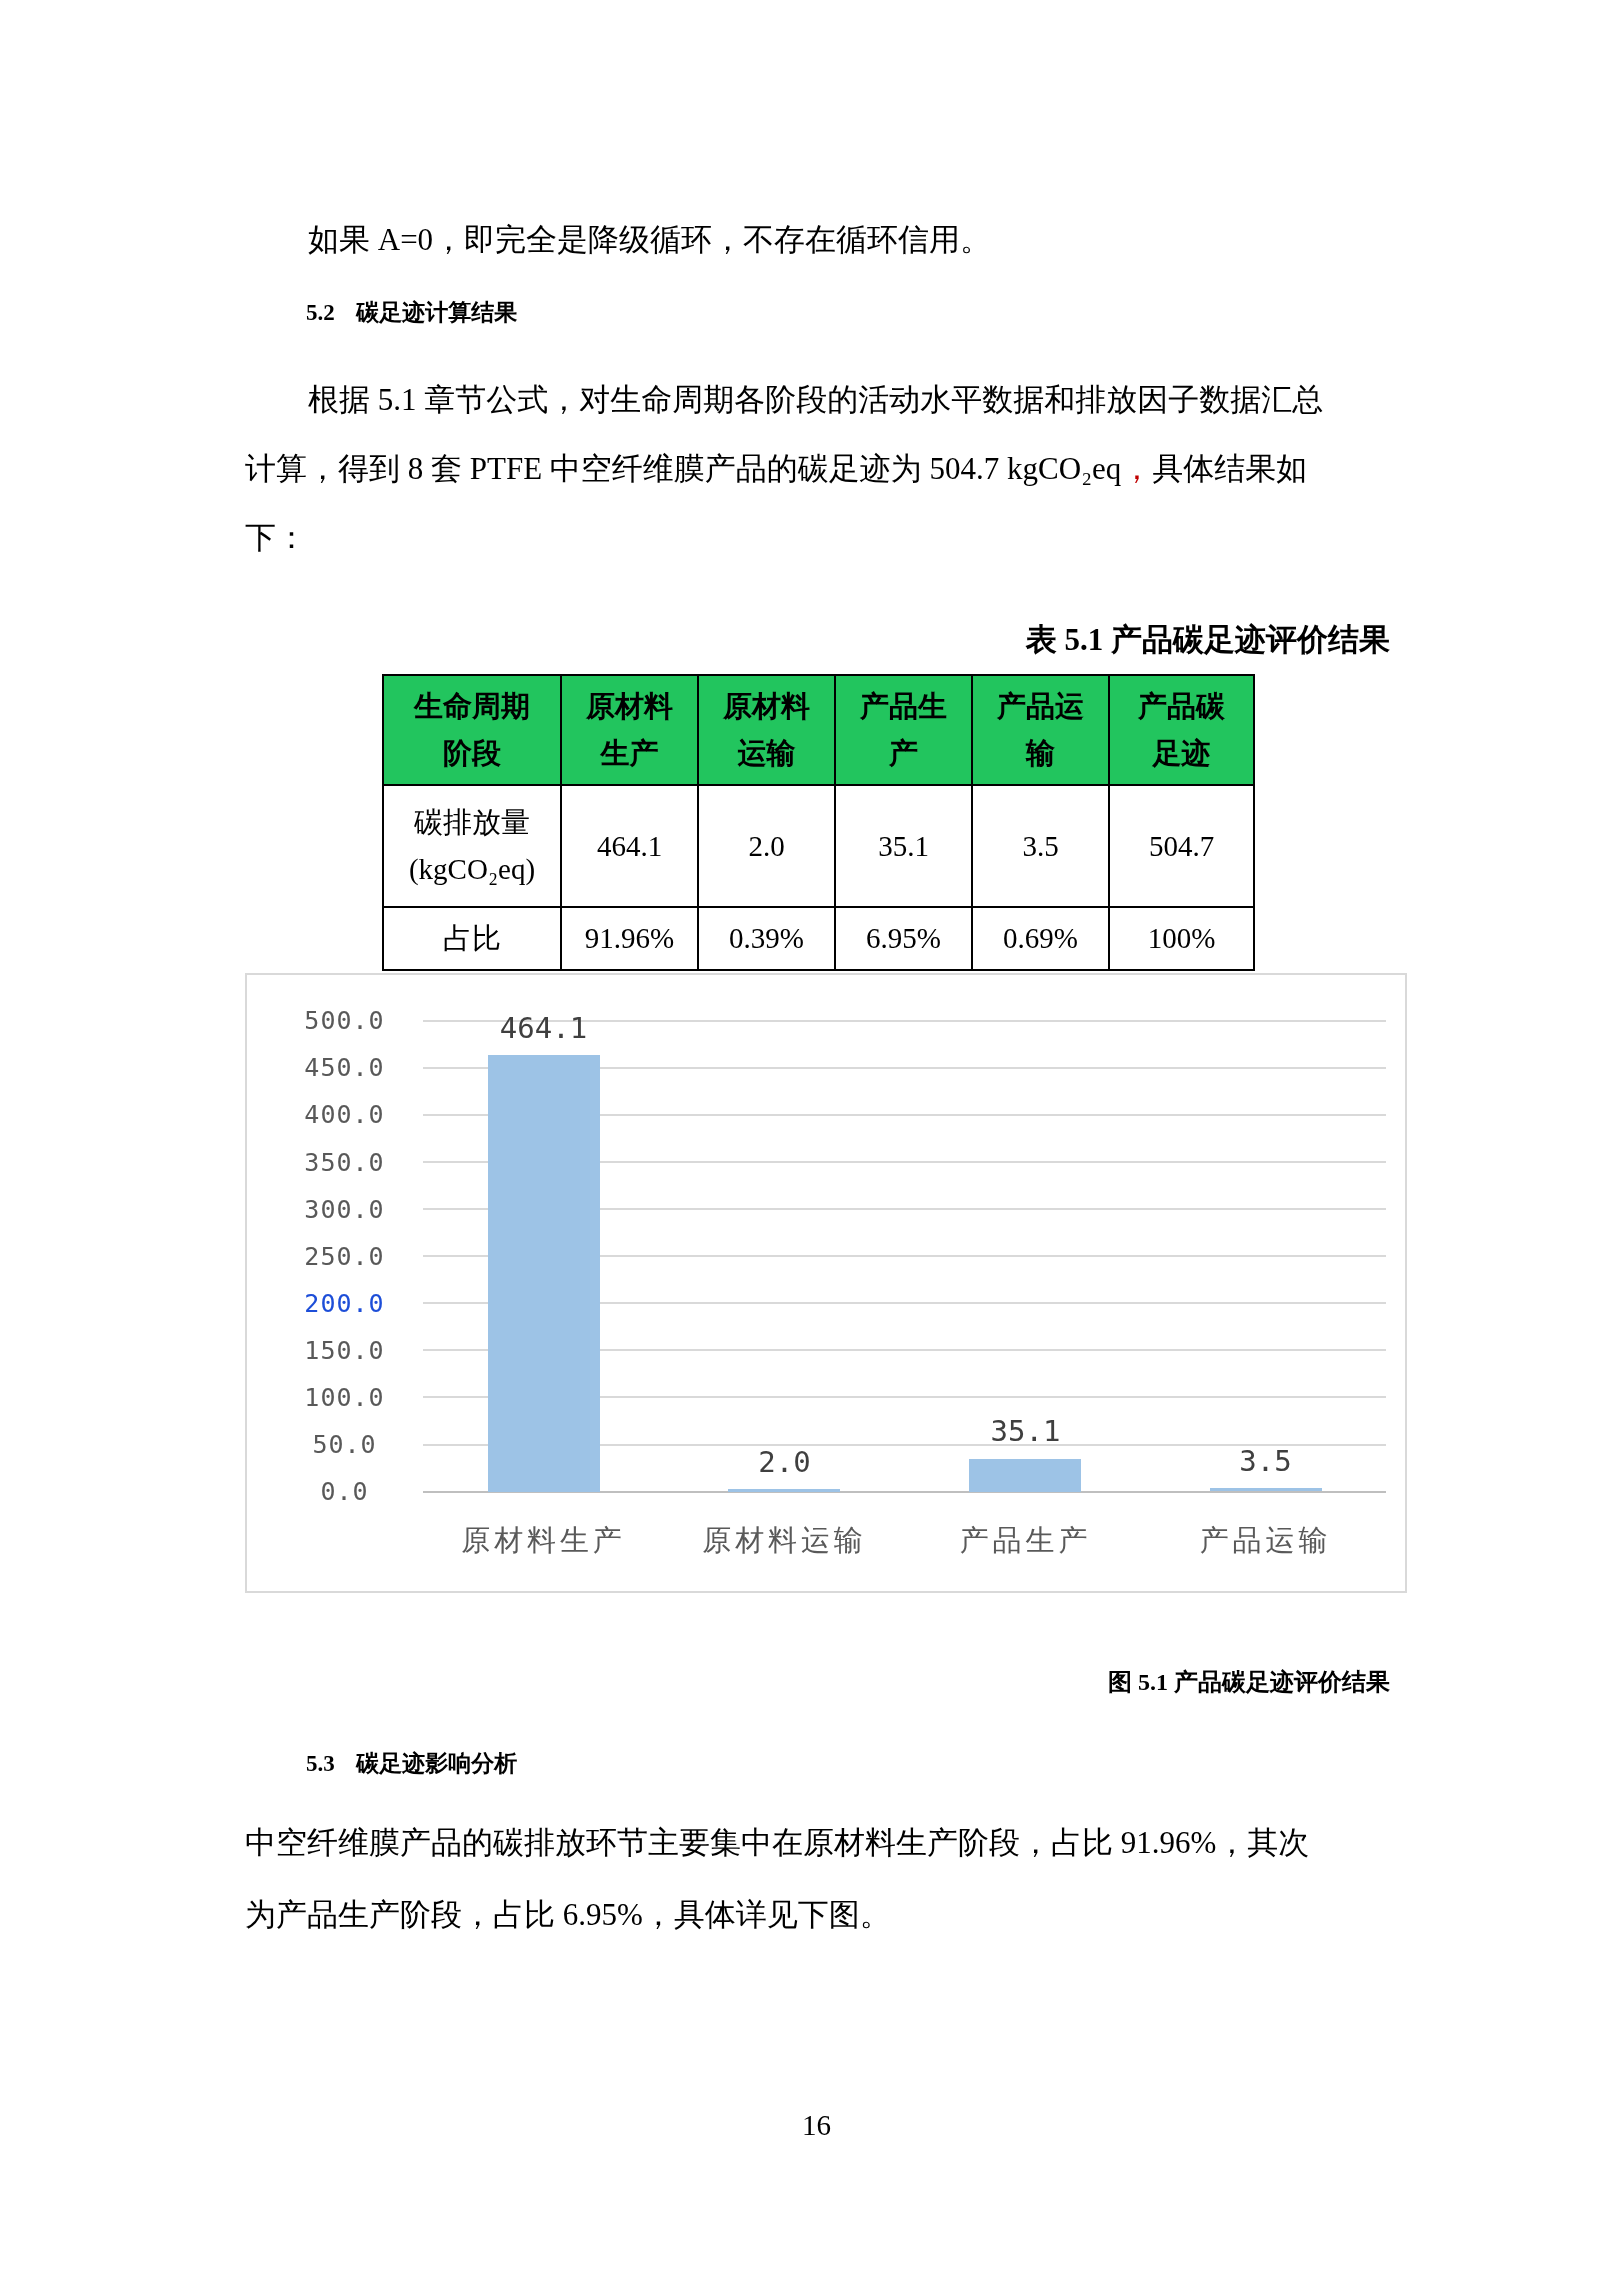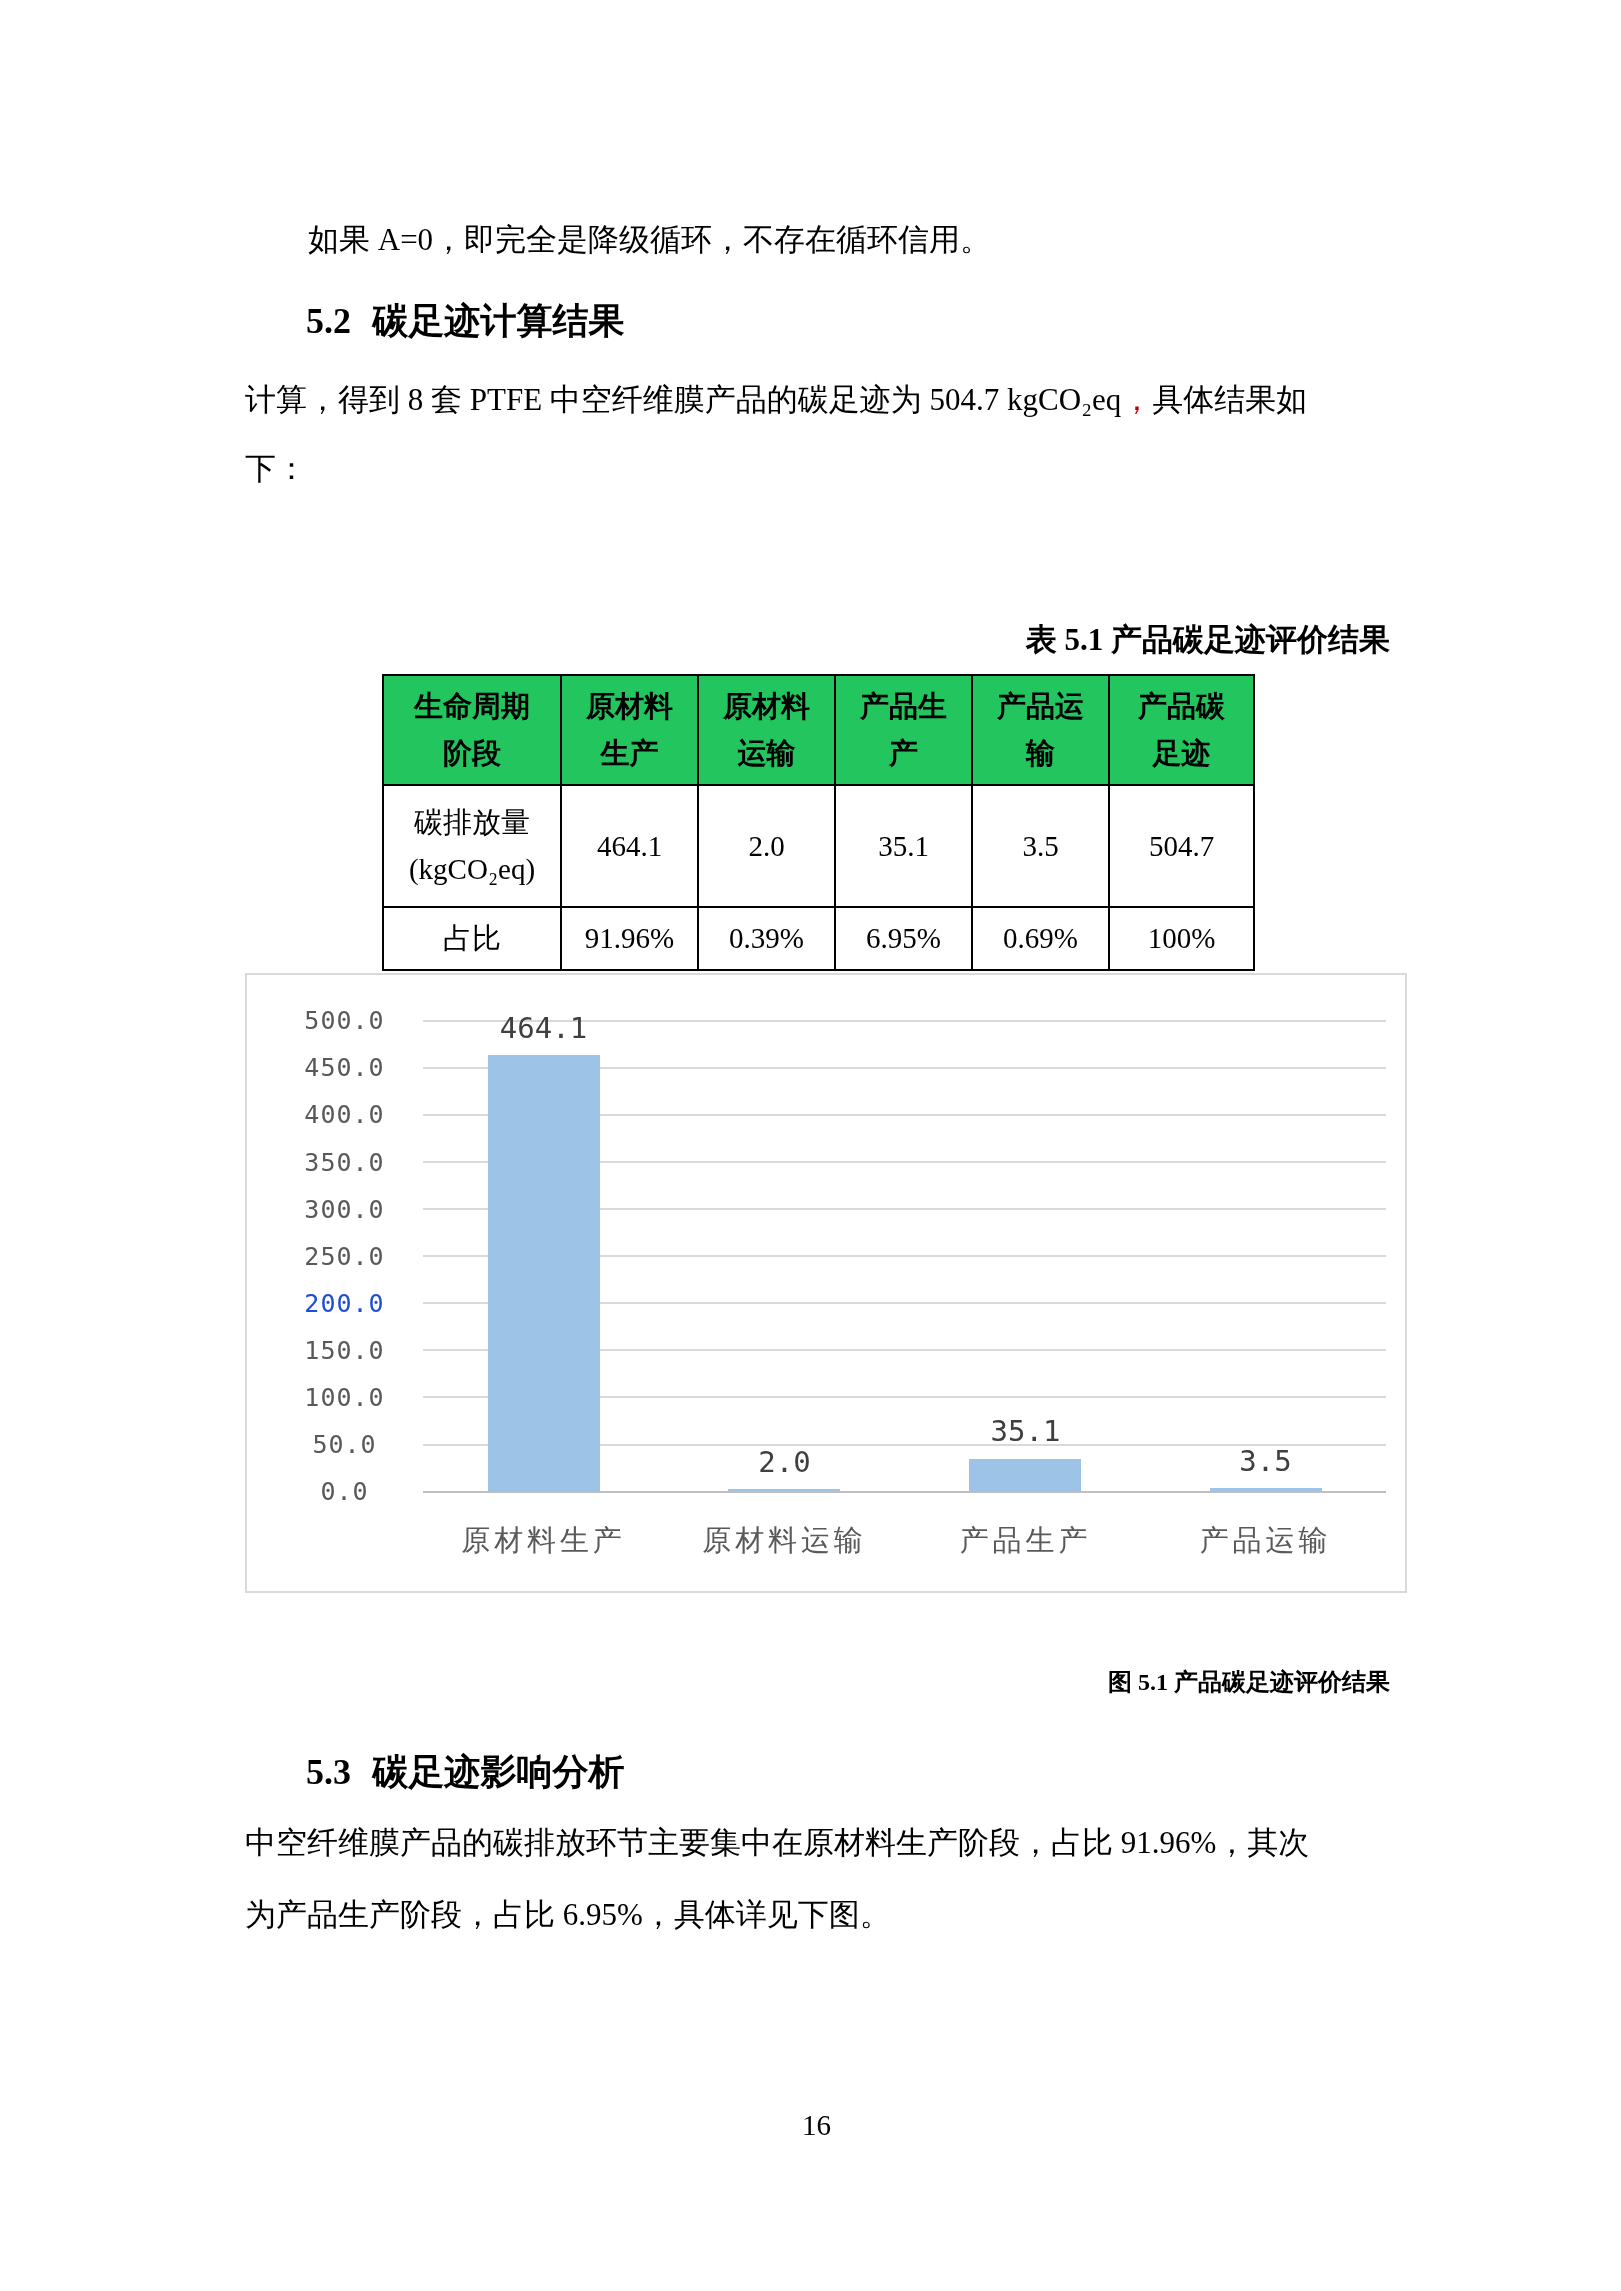--- a/index.html
+++ b/index.html
@@ -4,21 +4,21 @@
 <style>
   html,body{margin:0;padding:0;}
   body{
     width:1621px;height:2292px;background:#ffffff;position:relative;
     font-family:"Liberation Serif","DejaVu Serif",serif;color:#000;
   }
   .abs{position:absolute;}
   .body-text{font-size:31px;line-height:39px;white-space:nowrap;}
   .para-block{width:1137px;}
   .para-line{height:69px;}
-  .heading{font-size:36px;font-weight:bold;white-space:nowrap;}
+  .heading{font-size:23px;font-weight:bold;white-space:nowrap;}
   .heading .sec-num{margin-right:21.6px;}
   .center-line{left:259px;width:1131px;text-align:right;}
   .red{color:#C00000;}
 
   
   table.ft{border-collapse:collapse;table-layout:fixed;}
   table.ft td{border:2px solid #000;text-align:center;vertical-align:middle;
     font-size:29px;padding:0;}
   table.ft .hdr{background:#22c55e;font-weight:bold;line-height:47px;}
   .cell-l1,.cell-l2{display:block;line-height:47px;}
@@ -42,20 +42,21 @@
 </head>
 <body>
 
 <div class="abs body-text" style="left:308px;top:220px;">如果 A=0，即完全是降级循环，不存在循环信用。</div>
 
 <div class="abs heading" style="left:306px;top:297px;">
   <span class="sec-num">5.2</span><span>碳足迹计算结果</span>
 </div>
 
 <div class="abs para-block" style="left:245px;top:380px;">
+  <div class="body-text para-line" style="padding-left:63px;">根据 5.1 章节公式，对生命周期各阶段的活动水平数据和排放因子数据汇总</div>
   <div class="body-text para-line">
     <span>计算，得到 8 套 PTFE 中空纤维膜产品的碳足迹为 504.7 kgCO₂eq</span><span class="red">，</span><span>具体结果如</span>
   </div>
   <div class="body-text para-line">下：</div>
 </div>
 
 <div class="abs heading center-line" style="top:619px;font-size:31px;">表 5.1 产品碳足迹评价结果</div>
 
 <table class="ft abs" style="left:382px;top:674px;">
   <colgroup>

